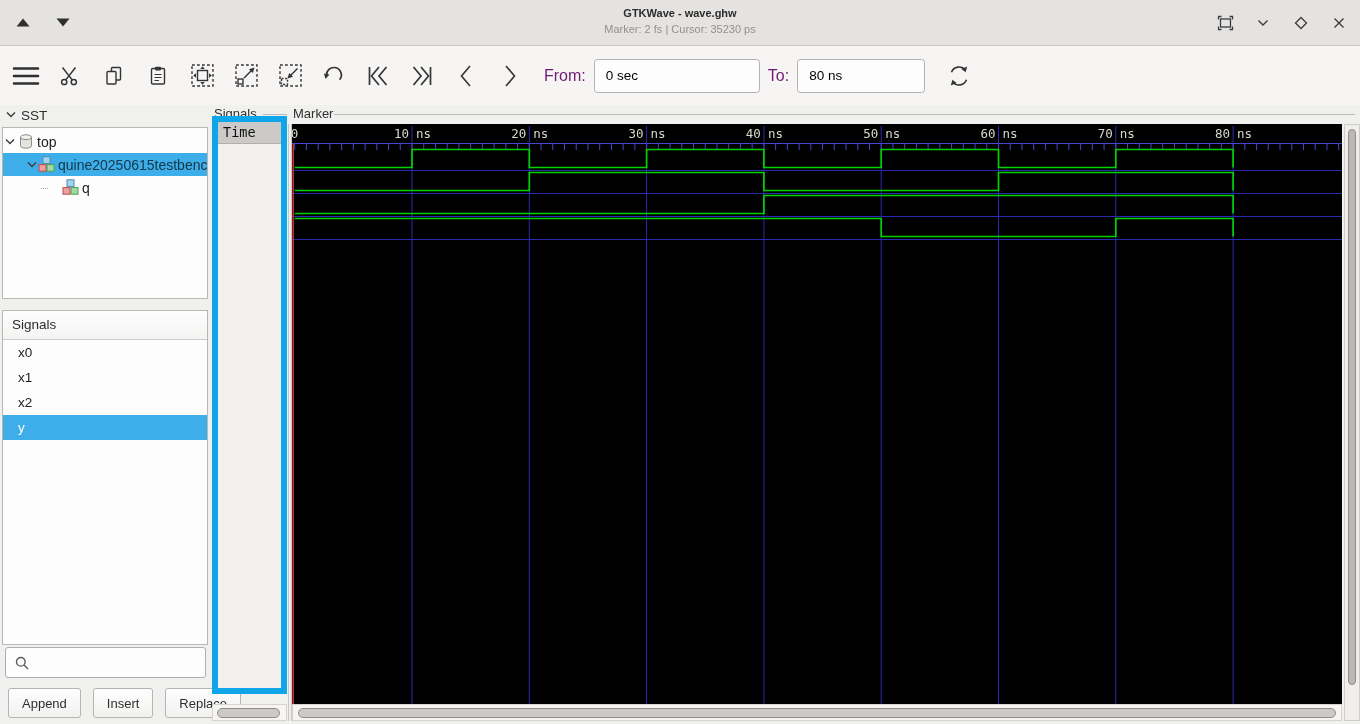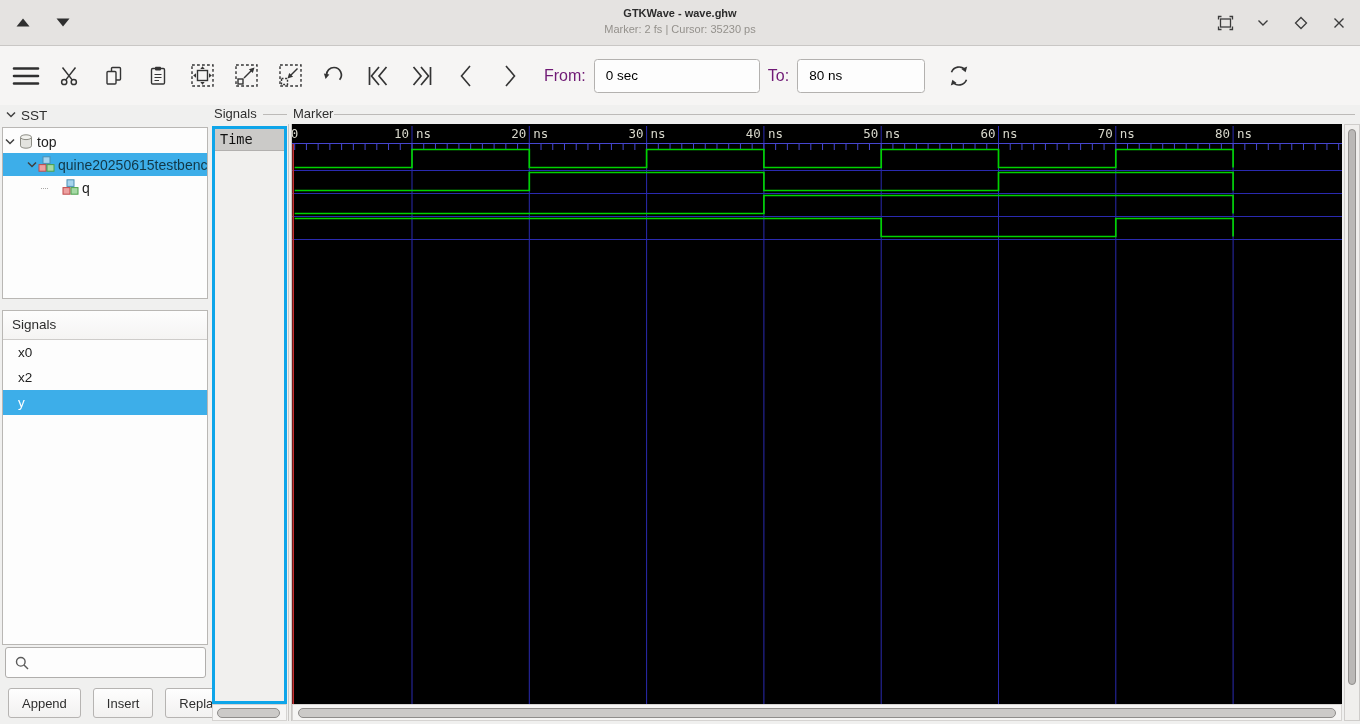--- a/index.html
+++ b/index.html
@@ -49,21 +49,21 @@
   .sig-item{height:25px;line-height:25px;padding-left:15px;font-size:13.5px;color:#1d1d1d;}
   .sig-item.selected{background:#3daee9;color:#ffffff;}
   .search-box{position:absolute;left:5px;top:647px;width:201px;height:31px;background:#fdfdfd;border:1px solid #b0aeac;border-radius:3px;box-sizing:border-box;display:flex;align-items:center;padding-left:8px;gap:5px;}
   .search-input{border:none;outline:none;background:transparent;flex:1;font-size:13px;font-family:"Liberation Sans",sans-serif;height:100%;}
   #btn-row{position:absolute;left:8px;top:688px;display:flex;gap:12px;}
   .push-btn{height:30px;padding:0 13px;border:1px solid #b6b4b2;border-radius:3px;background:linear-gradient(#fefefe,#f2f1f0);font-size:13px;color:#2e2e2e;font-family:"Liberation Sans",sans-serif;}
 
   
   .frame-label{position:absolute;top:106px;font-size:13px;color:#2f2f2f;}
   .frame-line{position:absolute;top:114px;height:1px;background:#bcbab8;}
-  .values-col{position:absolute;left:212px;top:126px;width:75px;height:578px;background:#f1f0ee;border:3px solid #0ea5e9;box-sizing:border-box;overflow:hidden;}
+  .values-col{position:absolute;left:212px;top:116px;width:75px;height:578px;background:#f1f0ee;border:6px solid #0ea5e9;box-sizing:border-box;overflow:hidden;}
   .mono{font-family:"DejaVu Sans Mono","Liberation Mono",monospace;}
   .time-header{height:21px;line-height:21px;background:#cbcac8;border-bottom:1px solid #b2b0ae;font-size:13.5px;color:#111;padding-left:5px;}
   .value-row{height:23px;line-height:23px;font-size:13.5px;color:#111;padding-left:5px;white-space:pre;}
   .value-row.selected{background:#45589b;color:#ffffff;}
 
   
   .pane-divider{position:absolute;left:288px;top:124px;width:4px;height:597px;background:#efeeec;border-left:1px solid #c9c7c5;border-right:1px solid #c9c7c5;box-sizing:border-box;}
 
   
   #wave-svg{position:absolute;left:292px;top:124px;background:#000;}
@@ -334,20 +334,21 @@
         </span>
         <span class="tree-label">q</span>
       </div>
     </div>
 </div>
 
 <div class="sig-panel">
   <div class="sig-panel-header">Signals</div>
   <div id="sig-list">
       <div class="sig-item">x0</div>
+      <div class="sig-item">x1</div>
       <div class="sig-item">x2</div>
       <div class="sig-item selected">y</div>
     </div>
 </div>
 <div class="search-box">
   <span id="search-icon" class="icon">
       <svg width="16" height="16" viewBox="0 0 16 16">
         <circle cx="6.8" cy="6.8" r="4.3" stroke="#5a5a5a" stroke-width="1.4" fill="none"></circle>
         <path d="M10 10 L14 14" stroke="#5a5a5a" stroke-width="1.4"></path>
       </svg>

